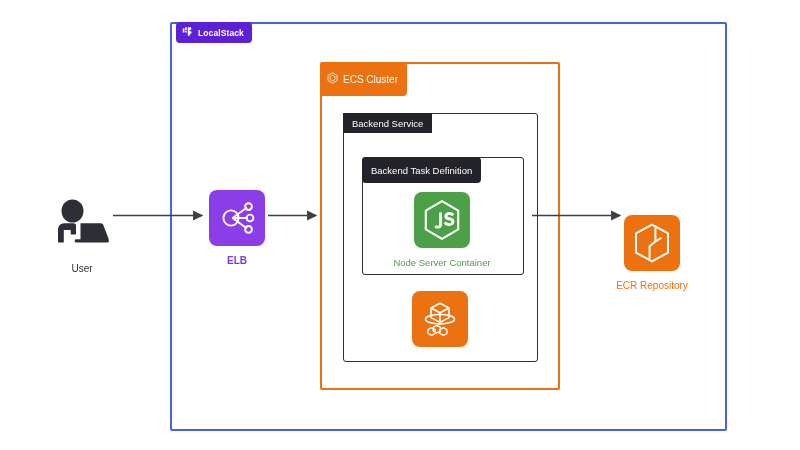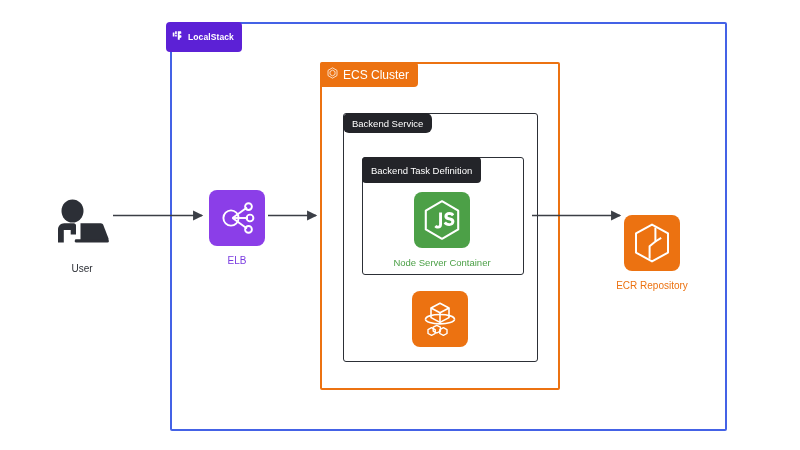--- a/index.html
+++ b/index.html
@@ -23,23 +23,23 @@
   #localstack-box {
     left: 170px;
     top: 22px;
     width: 557px;
     height: 409px;
     border: 2px solid #4462e6;
     box-sizing: border-box;
     border-radius: 2px;
   }
   #localstack-badge {
-    left: 166px;
+    left: 176px;
     top: 22px;
-    height: 30px;
+    height: 21px;
     display: flex;
     align-items: center;
     gap: 4px;
     background: #5c21d6;
     color: #ffffff;
     padding: 0 8px 0 6px;
     border-radius: 4px;
     font-size: 8.5px;
     font-weight: 700;
     letter-spacing: 0.1px;
@@ -53,29 +53,29 @@
     top: 62px;
     width: 240px;
     height: 328px;
     border: 2px solid #ec7211;
     box-sizing: border-box;
     border-radius: 2px;
   }
   #ecs-cluster-badge {
     left: 320px;
     top: 62px;
-    height: 25px;
+    height: 34px;
     display: flex;
     align-items: center;
     gap: 5px;
     background: #ec7211;
     color: #ffffff;
     padding: 0 9px 0 7px;
     border-radius: 4px 4px 4px 0;
-    font-size: 12px;
+    font-size: 10px;
     font-weight: 400;
     box-sizing: border-box;
   }
 
   
   #backend-service-box {
     left: 343px;
     top: 113px;
     width: 195px;
     height: 249px;
@@ -86,21 +86,21 @@
   }
   #backend-service-label {
     left: 343px;
     top: 113px;
     height: 20px;
     display: flex;
     align-items: center;
     background: #232429;
     color: #ffffff;
     padding: 0 9px;
-    border-radius: 6px;
+    border-radius: 0;
     font-size: 9.5px;
     box-sizing: border-box;
   }
 
   
   #task-definition-box {
     left: 362px;
     top: 157px;
     width: 162px;
     height: 118px;
@@ -140,21 +140,21 @@
   }
 
   
   #user-node { left: 46px; top: 199px; width: 72px; }
   #user-node .user-glyph { width: 64px; height: 52px; display:block; }
   #user-node .node-caption { color: #2c2f36; margin-top: 12px; }
 
   
   #elb-node { left: 209px; top: 190px; width: 56px; }
   #elb-node .node-icon { background: #8b3ee8; }
-  #elb-node .node-caption { color: #7a3be0; font-weight: 400; }
+  #elb-node .node-caption { color: #7a3be0; font-weight: 700; }
 
   
   #ecr-node { left: 624px; top: 190px; width: 56px; margin-top: 25px; }
   #ecr-node .node-icon { background: #ec7211; }
   #ecr-node .node-caption { color: #ec7211; }
 
   
   #node-server-node { left: 412px; top: 192px; width: 60px; }
   #node-server-node .node-icon { background: #4ca047; }
   #node-server-node .node-caption { color: #4ca047; font-size: 9.5px; }

